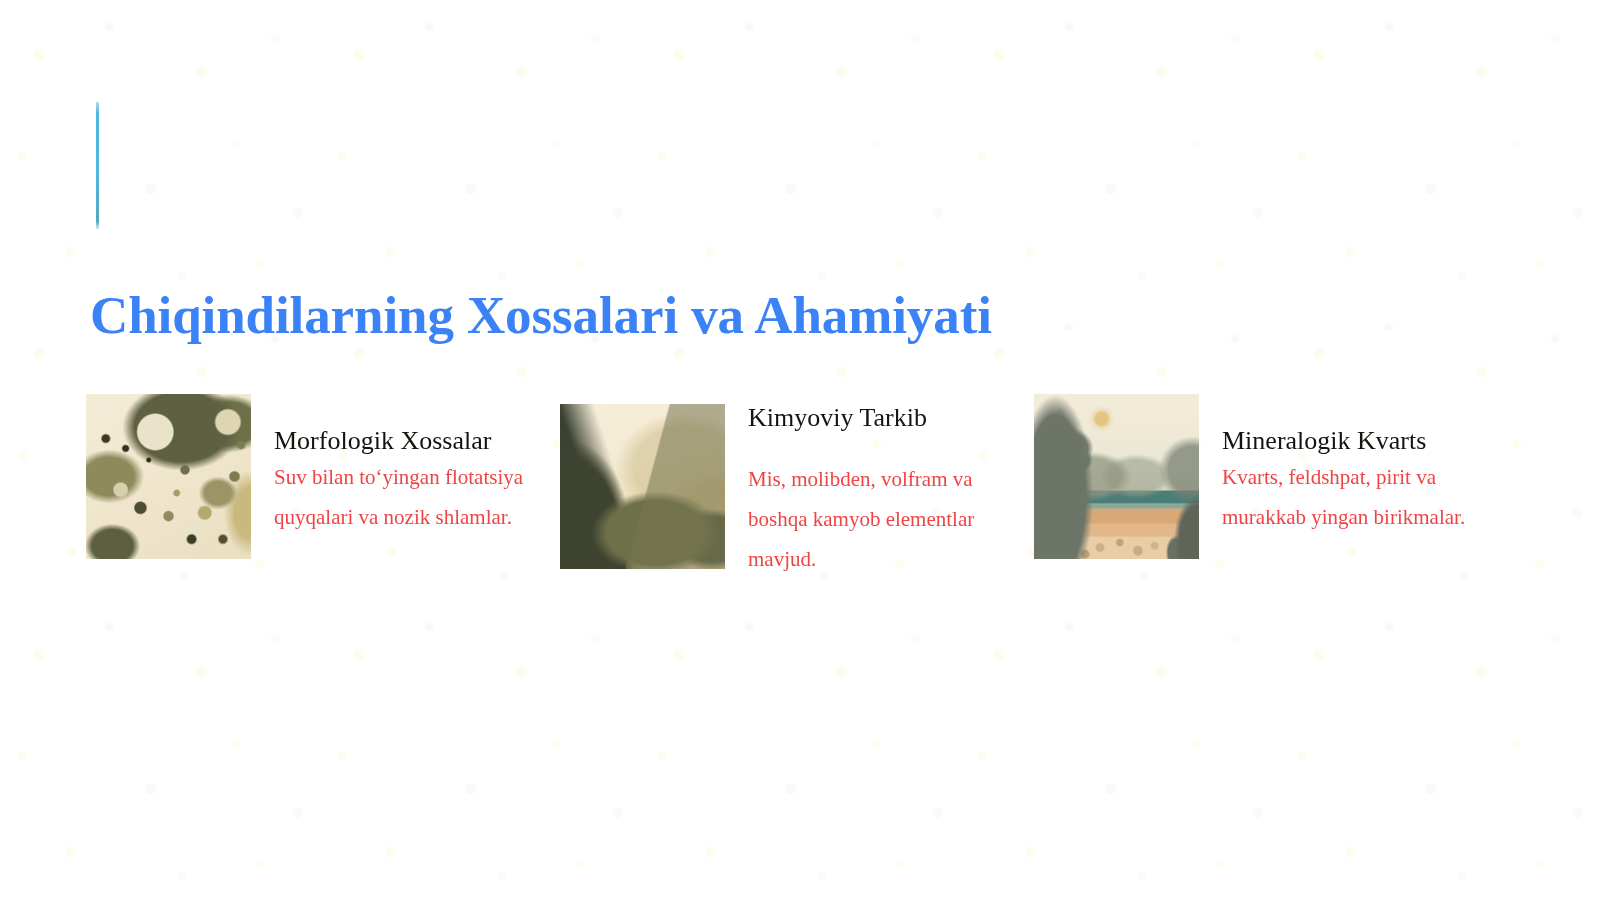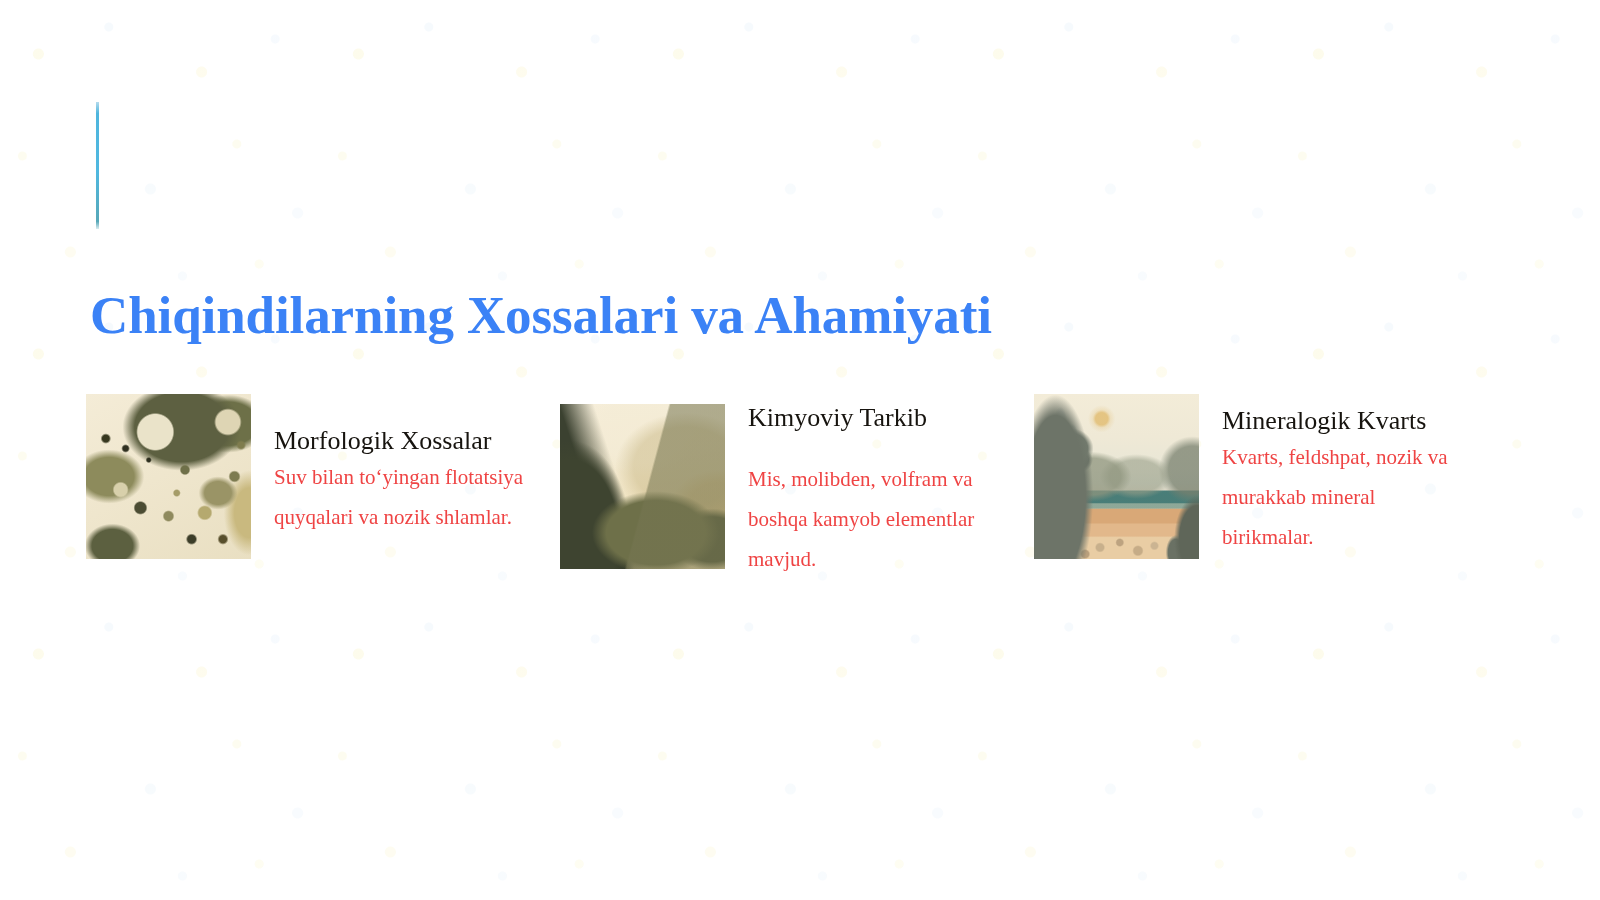--- a/index.html
+++ b/index.html
@@ -288,18 +288,18 @@
         <p class="col-body">Mis, molibden, volfram va boshqa kamyob elementlar mavjud.</p>
       </div>
     </div>
 
     <div class="column gap-wide">
       <div class="thumb">
         <div class="art-coast"></div>
       </div>
       <div class="col-text">
         <h2 class="col-heading">Mineralogik Kvarts</h2>
-        <p class="col-body">Kvarts, feldshpat, nozik va murakkab mineral birikmalar.</p>
+        <p class="col-body">Kvarts, feldshpat, pirit va murakkab yingan birikmalar.</p>
       </div>
     </div>
 
   </div>
 </div>
 
 </body></html>

